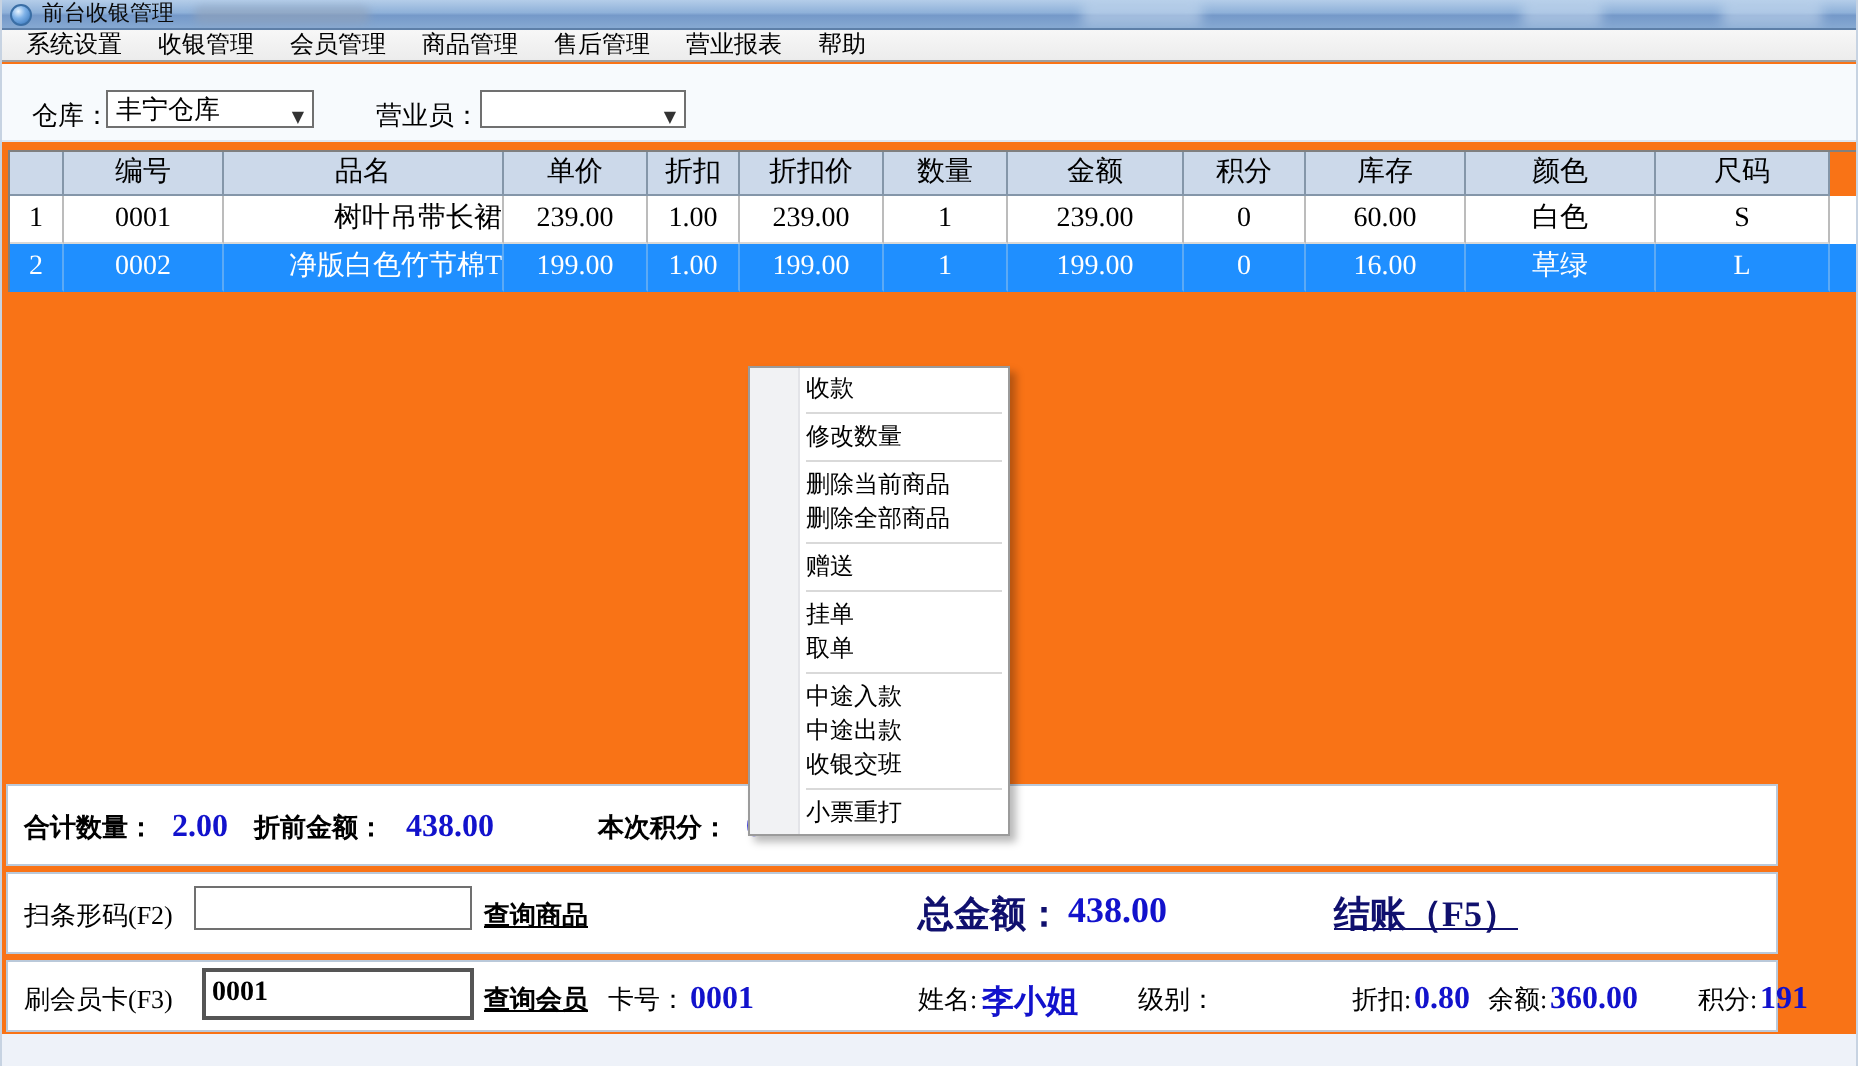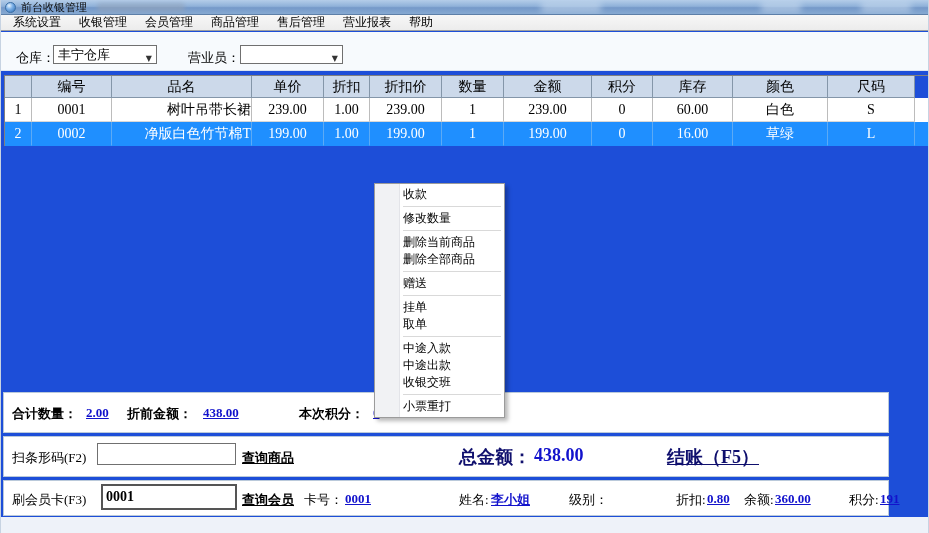--- a/index.html
+++ b/index.html
@@ -1,18 +1,18 @@
 <!DOCTYPE html>
 <html><head>
 <meta charset="utf-8">
 <style>
   * { margin:0; padding:0; box-sizing:border-box; }
   html,body { width:929px; height:533px; overflow:hidden; }
   body { font-family:"Liberation Serif","DejaVu Serif",serif; background:#eef2f9; }
-  .window { position:relative; width:929px; height:533px; background:#1d4ed8; border-left:1px solid #c7d3e2; border-right:1px solid #c7d3e2; overflow:hidden; }
+  .window { position:relative; width:929px; height:533px; background:#f97316; border-left:1px solid #c7d3e2; border-right:1px solid #c7d3e2; overflow:hidden; }
 
   
   .titlebar { position:absolute; left:0; top:0; width:929px; height:15px;
     background:linear-gradient(180deg,#b4cde9 0%,#8fb1d9 45%,#7599c9 55%,#86a9d2 100%);
     border-bottom:1px solid #5d7fa8; overflow:hidden; }
   .title-icon { position:absolute; left:4px; top:2px; width:11px; height:11px; border-radius:50%;
     background:radial-gradient(circle at 35% 30%, #e8f4ff 0%, #7fb2e8 40%, #2b6cb5 100%); border:1px solid #3a6ea5; }
   .title-text { position:absolute; left:20px; top:1px; font-family:"Liberation Sans","DejaVu Sans",sans-serif;
     font-size:11px; color:#0a0a0a; line-height:13px; }
   .title-blur { position:absolute; left:96px; top:3px; width:88px; height:9px; border-radius:4px;
@@ -53,21 +53,21 @@
   .ctx-item { height:17px; line-height:17px; font-size:12px; color:#000; padding-left:28px; cursor:default; white-space:nowrap; }
   .ctx-sep { height:1px; background:#d9d9d9; margin:3px 3px 3px 28px; }
 
   
   .panel { position:absolute; left:2px; width:886px; background:#fff; border:1px solid #bac9da; }
   .panel-totals { top:392px; height:41px; }
   .panel-checkout { top:436px; height:41px; }
   .panel-member { top:480px; height:36px; }
   .lab { font-size:13px; color:#000; font-weight:bold; }
   .lab-n { font-size:13px; color:#000; }
-  .val { font-size:13px; color:#1212cc; font-weight:bold;text-decoration:underline; }
+  .val { font-size:16px; color:#1212cc; font-weight:bold; }
   .pos { position:absolute; white-space:nowrap; }
   .link { font-size:13px; color:#000; font-weight:bold; text-decoration:underline; cursor:pointer; }
   .big-label { font-size:18px; font-weight:bold; color:#10106e; }
   .big-value { font-size:18px; font-weight:bold; color:#1212cc; }
   .settle { font-size:18px; font-weight:bold; color:#10106e; text-decoration:underline; cursor:pointer;text-align:center; }
   .text-input { position:absolute; background:#fff; border:1px solid #707070; font-size:14px;
     font-family:"Liberation Serif","DejaVu Serif",serif; padding:0 3px; }
   .bottom-strip { position:absolute; left:0; top:517px; width:929px; height:16px; background:#eef2f9; }
 </style>
 </head>

